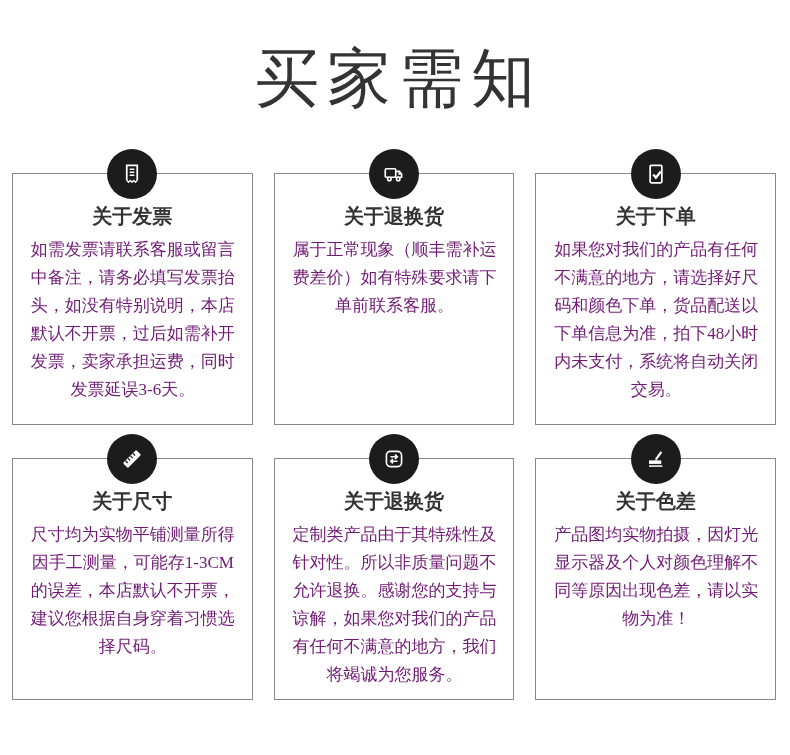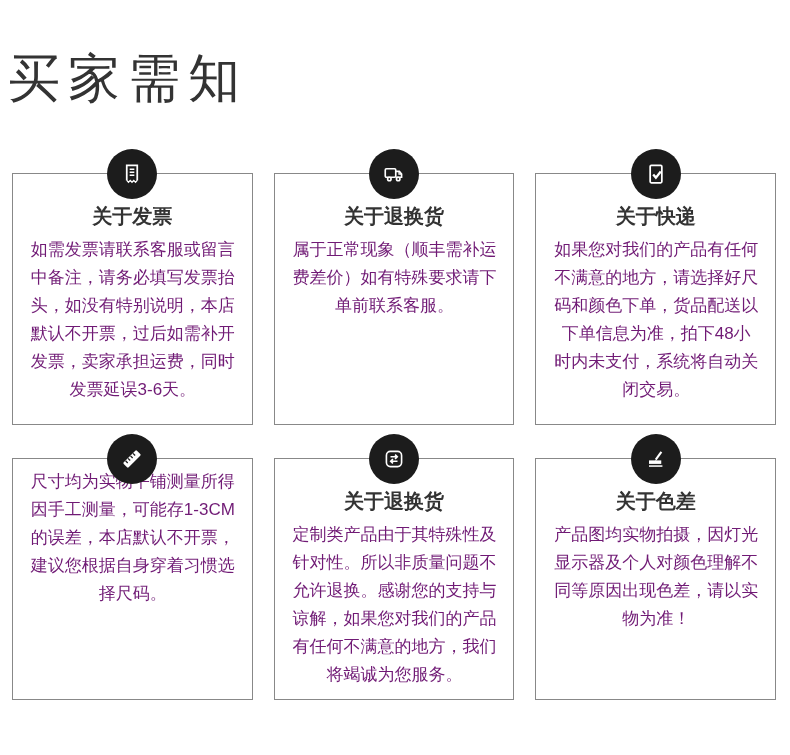--- a/index.html
+++ b/index.html
@@ -5,38 +5,39 @@
   html,body{margin:0;padding:0;}
   body{
     width:790px;height:755px;background:#ffffff;
     font-family:"Liberation Sans","DejaVu Sans",sans-serif;
     -webkit-font-smoothing:antialiased;
     overflow:hidden;
   }
   .page{position:relative;width:790px;height:755px;background:#ffffff;}
   .page-title{
     margin:0;padding-top:50px;height:56px;
-    text-align:left;
-    font-size:52px;line-height:56px;font-weight:400;
+    text-align:center;
+    font-size:64px;line-height:56px;font-weight:400;
     color:#333333;letter-spacing:8px;text-indent:8px;
   }
   .grid{
     margin-top:67px;
     padding:0 14px 0 12px;
     display:grid;
     grid-template-columns:repeat(3,1fr);
     grid-template-rows:252px 242px;
     column-gap:21px;
     row-gap:33px;
   }
   .card{
     position:relative;
     border:1px solid #888888;
     background:#ffffff;
     box-sizing:border-box;
+    font-family:Liberation Serif, serif;
   }
   .icon-circle{
     position:absolute;top:-25px;left:50%;
     width:50px;height:50px;margin-left:-25px;
     border-radius:50%;background:#1c1c1c;
     display:flex;align-items:center;justify-content:center;
   }
   .icon-circle svg{width:28px;height:28px;display:block;}
   .card-title{
     margin:31px 0 0 0;
@@ -84,33 +85,34 @@
       <p class="card-body">属于正常现象（顺丰需补运费差价）如有特殊要求请下单前联系客服。</p>
     </div>
 
     <div class="card">
       <div class="icon-circle">
         <svg viewBox="0 0 24 24" fill="none" stroke="#ffffff" stroke-width="1.5">
           <rect x="7" y="4.5" width="10" height="15" rx="1"></rect>
           <path d="M9.6 12.4 l2.3 2.7 4.2 -5.2" stroke-width="2"></path>
         </svg>
       </div>
-      <h2 class="card-title">关于快递</h2>
+      <h2 class="card-title">关于下单</h2>
       <p class="card-body">如果您对我们的产品有任何不满意的地方，请选择好尺码和颜色下单，货品配送以下单信息为准，拍下48小时内未支付，系统将自动关闭交易。</p>
     </div>
 
     <div class="card">
       <div class="icon-circle">
         <svg viewBox="0 0 24 24">
           <g transform="rotate(-45 12 12)">
             <rect x="4" y="9" width="16" height="6" rx="1" fill="#ffffff"></rect>
             <path d="M7 9.2 v2.6 M10 9.2 v2.6 M13 9.2 v2.6 M16 9.2 v2.6" stroke="#1c1c1c" stroke-width="1.1" fill="none"></path>
           </g>
         </svg>
       </div>
+      <h2 class="card-title">关于尺寸</h2>
       <p class="card-body">尺寸均为实物平铺测量所得因手工测量，可能存1-3CM的误差，本店默认不开票，建议您根据自身穿着习惯选择尺码。</p>
     </div>
 
     <div class="card">
       <div class="icon-circle">
         <svg viewBox="0 0 24 24" fill="none" stroke="#ffffff" stroke-width="1.4">
           <rect x="5.5" y="5.5" width="13" height="13" rx="3.4"></rect>
           <path d="M9 10.1 h5.6 M12.9 8.2 l1.9 1.9 -1.9 1.9"></path>
           <path d="M15 13.9 H9.4 M11.1 12 l-1.9 1.9 1.9 1.9"></path>
         </svg>

